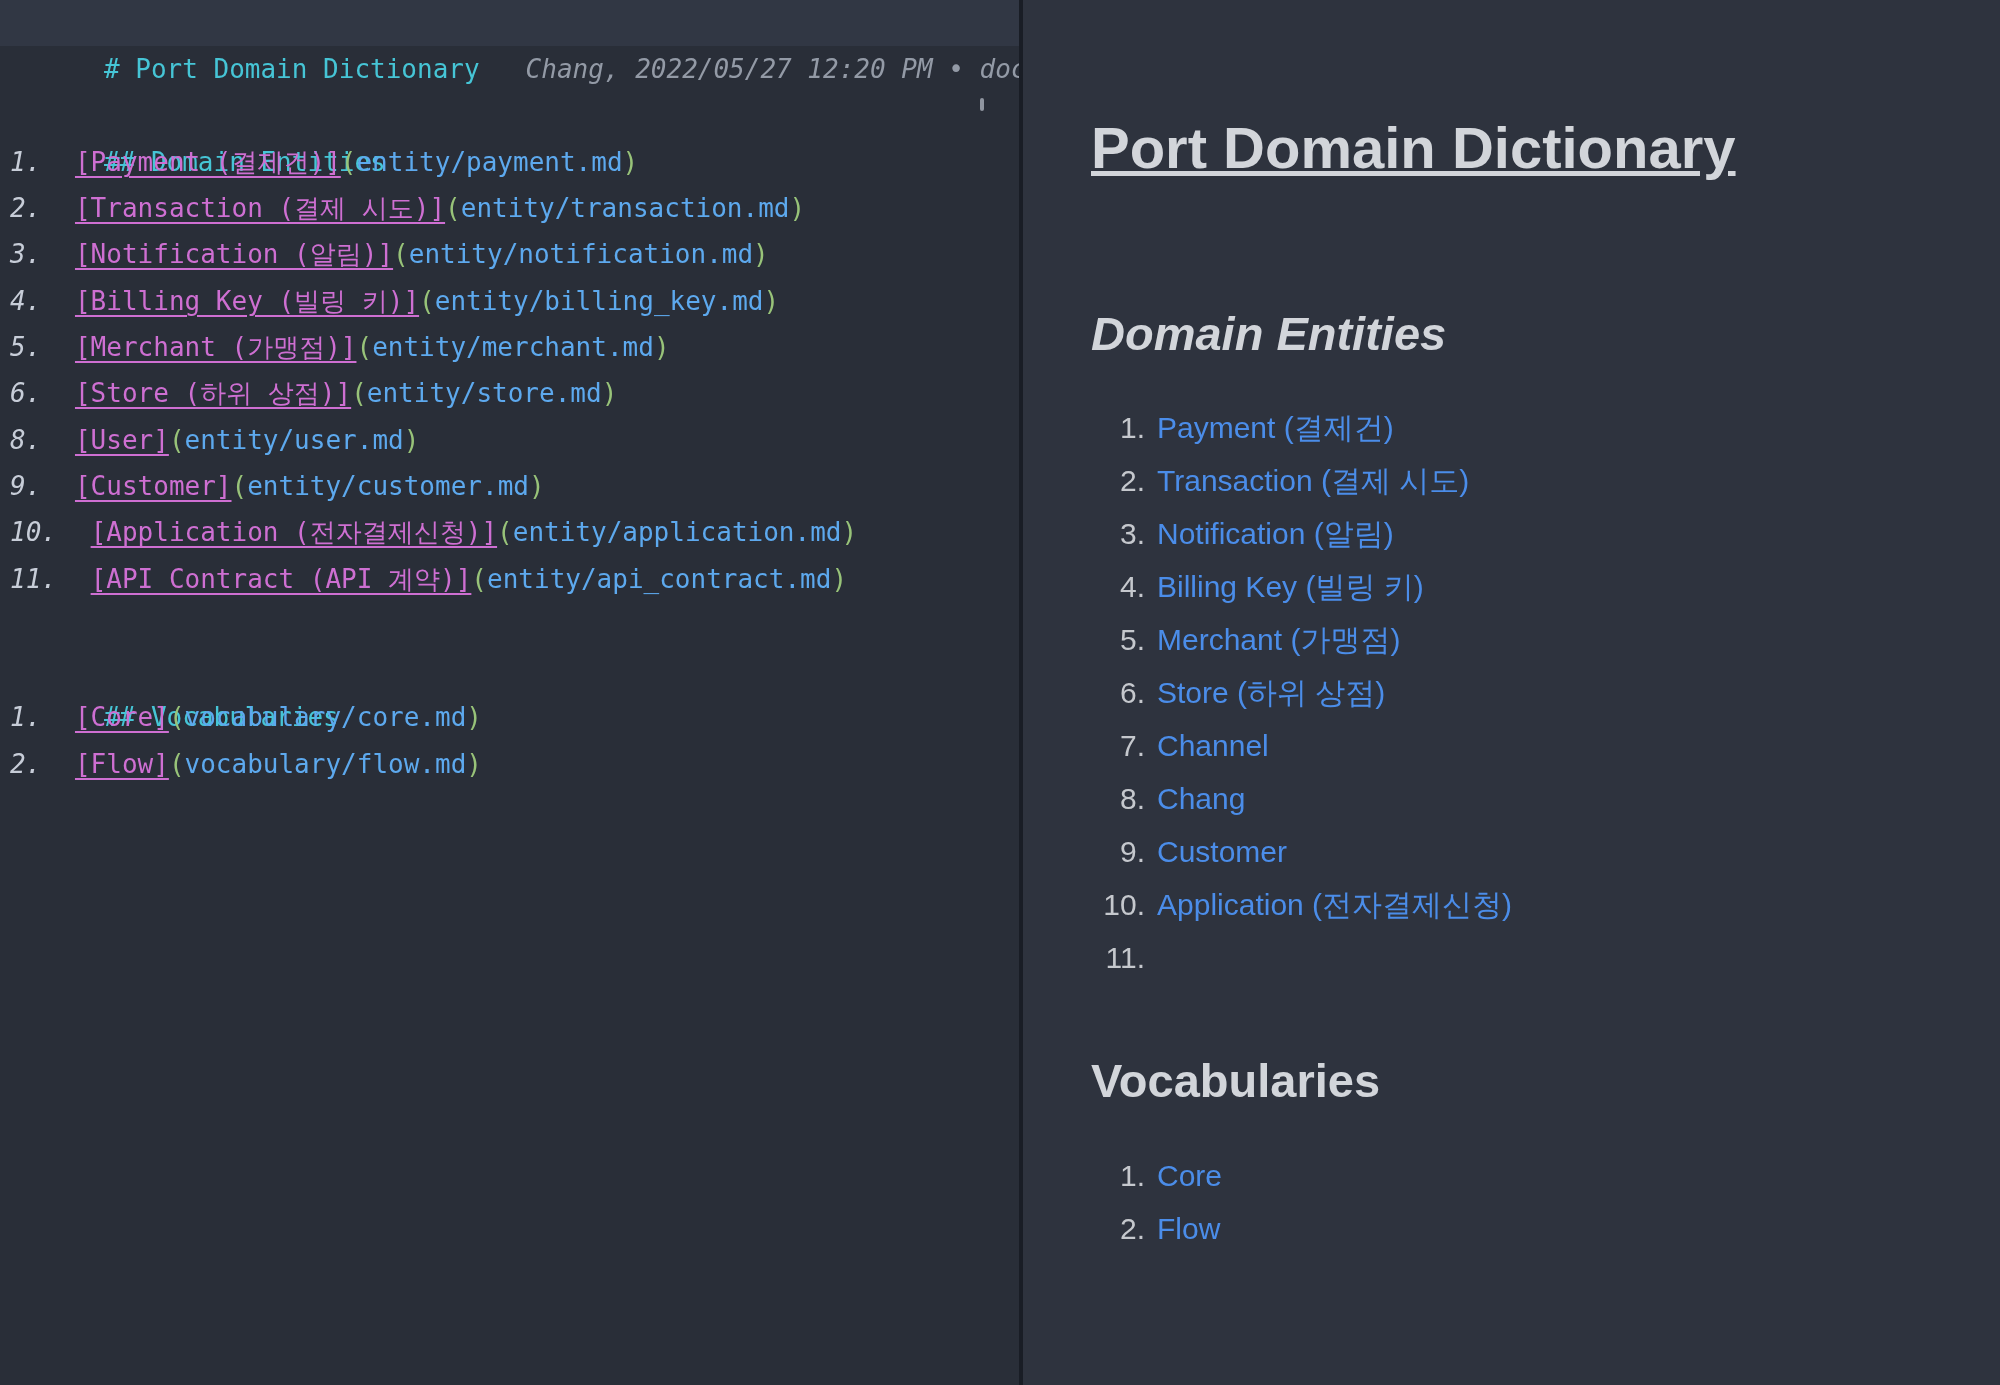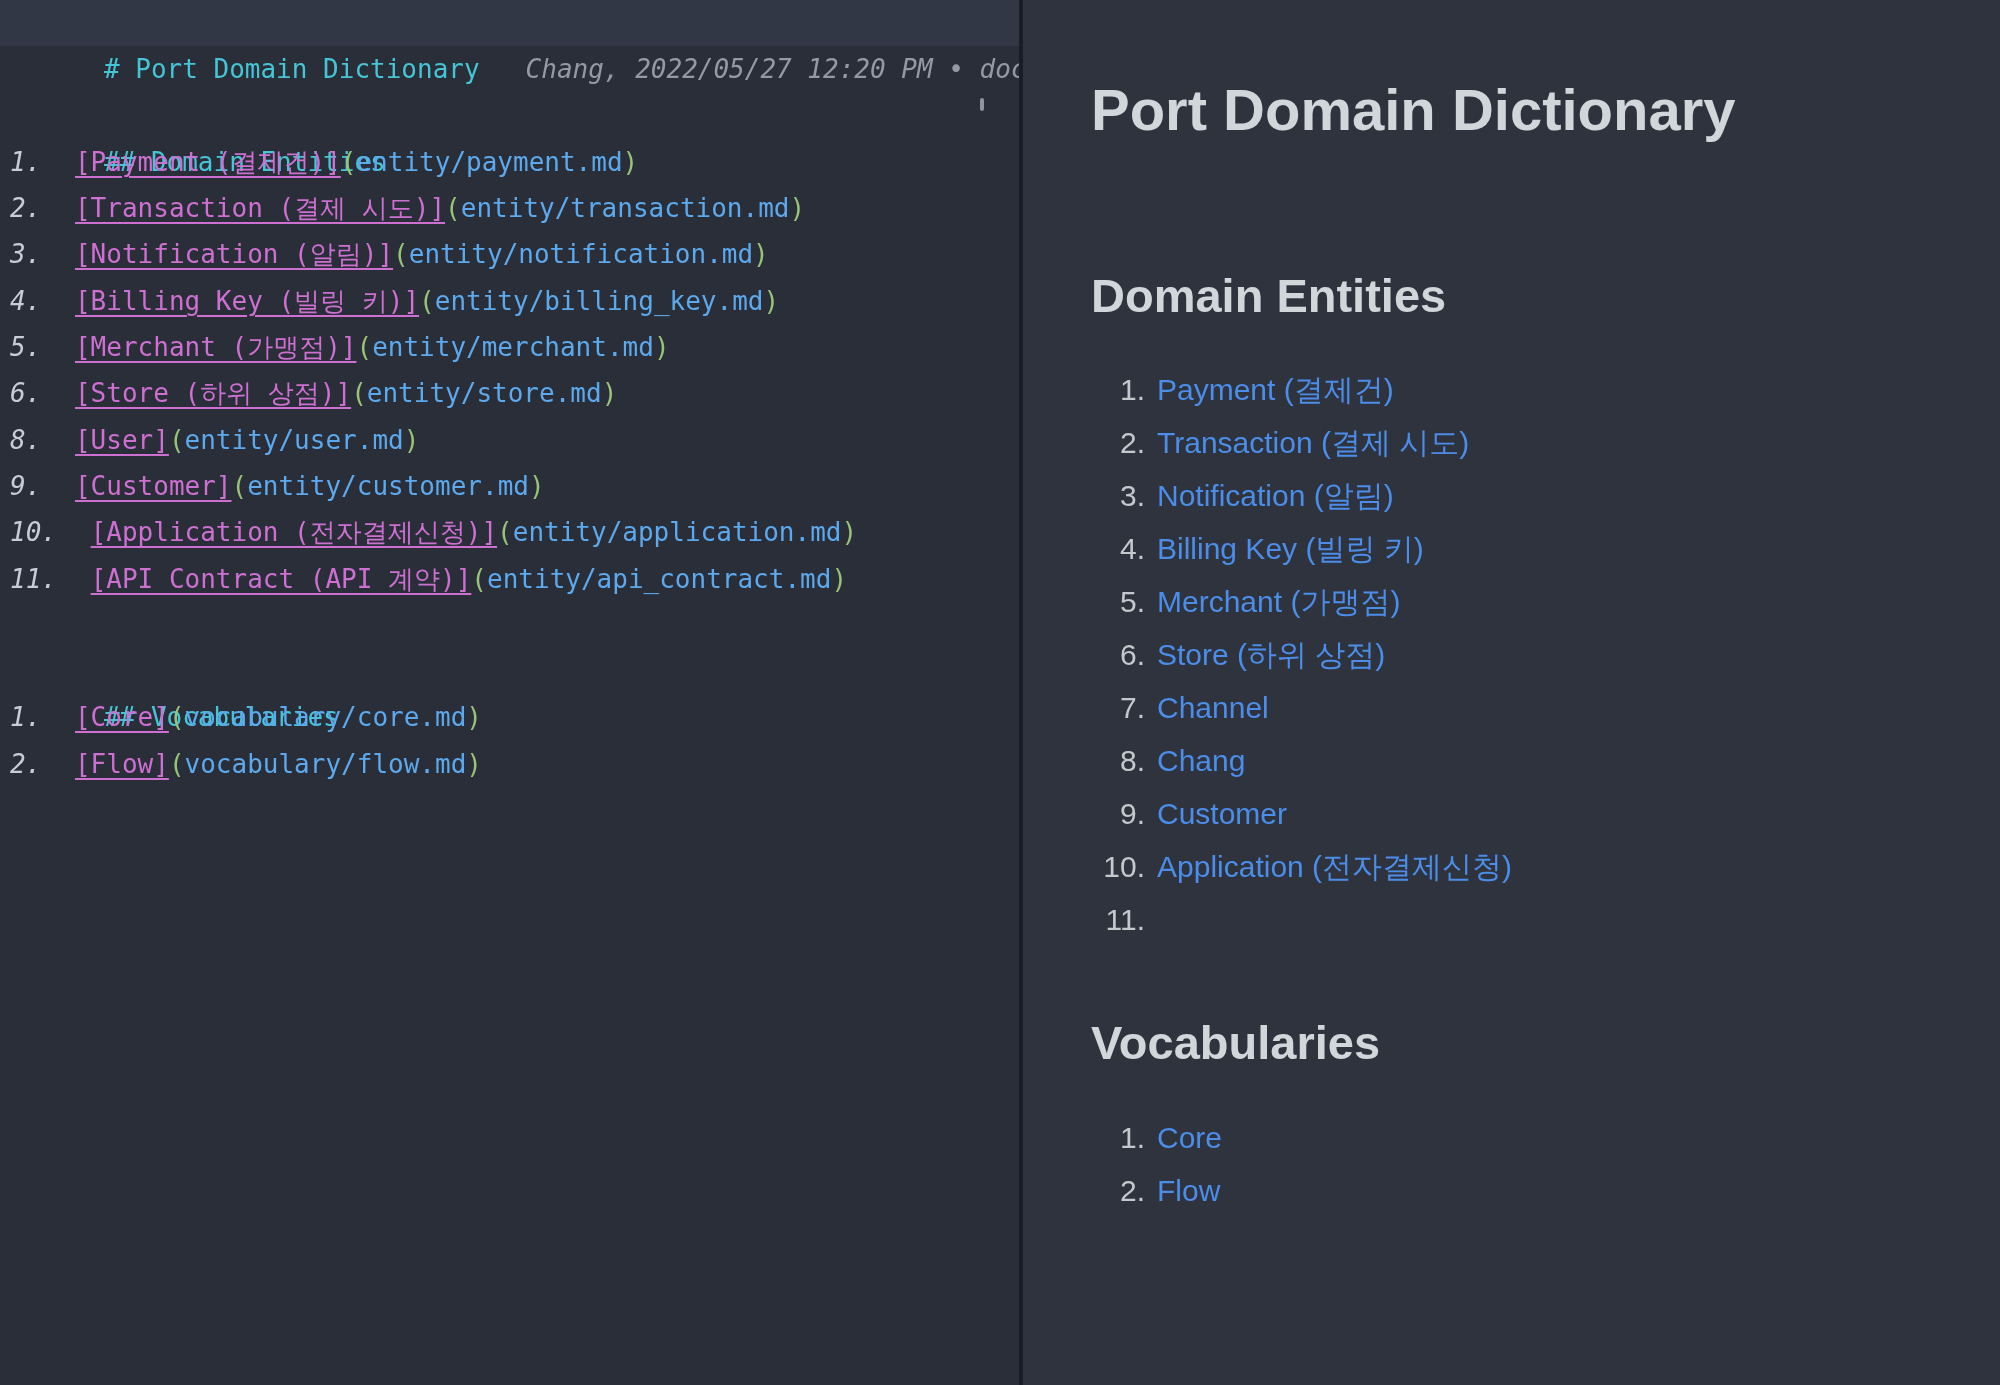--- a/index.html
+++ b/index.html
@@ -63,29 +63,29 @@
 
   
   .preview-pane{
     width:977px;height:100%;
     background:var(--bg-preview);
     font-family:"Liberation Sans","DejaVu Sans",sans-serif;
     padding-left:68px;
     overflow:hidden;
   }
   .preview-pane h1{
-    margin-top:81px;
+    margin-top:119px;
     font-size:58px;line-height:1;
-    font-weight:bold;color:var(--c-phead);
+    font-weight:bold;color:var(--c-phead);text-decoration:underline;
   }
   .preview-pane h2{
     font-size:47px;line-height:1;
     font-weight:bold;color:var(--c-phead);
   }
-  .ph2-entities{margin-top:133px;}
+  .ph2-entities{margin-top:133px;font-style:italic;}
   .ph2-vocab{margin-top:73px;}
   .pv-list{list-style:none;margin-top:44px;}
   .pv-list.vocab{margin-top:45px;}
   .pv-list li{display:flex;height:53px;line-height:53px;font-size:30px;}
   .pv-num{width:54px;text-align:right;color:var(--c-pnum);flex:none;margin-right:12px;}
   .pv-link{color:var(--c-plink);text-decoration:none;cursor:pointer;white-space:pre;}
 </style>
 </head>
 <body>
 

